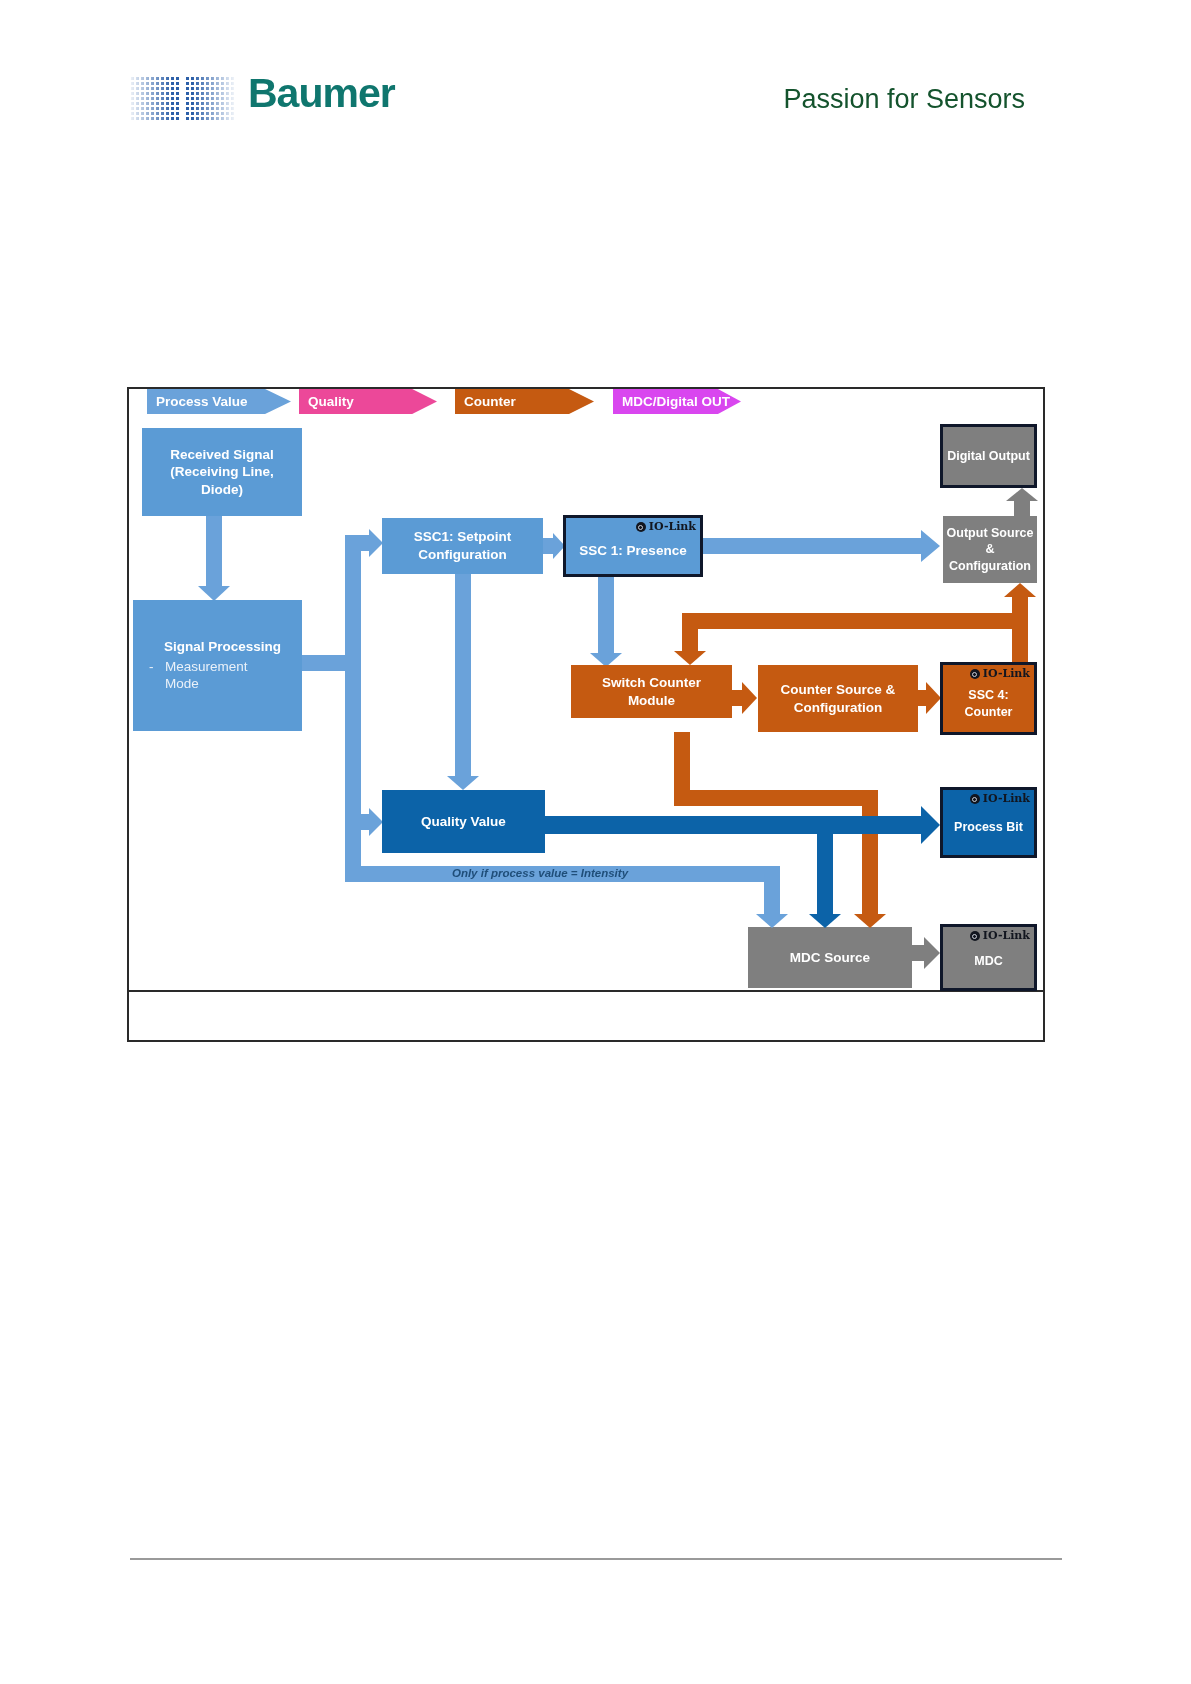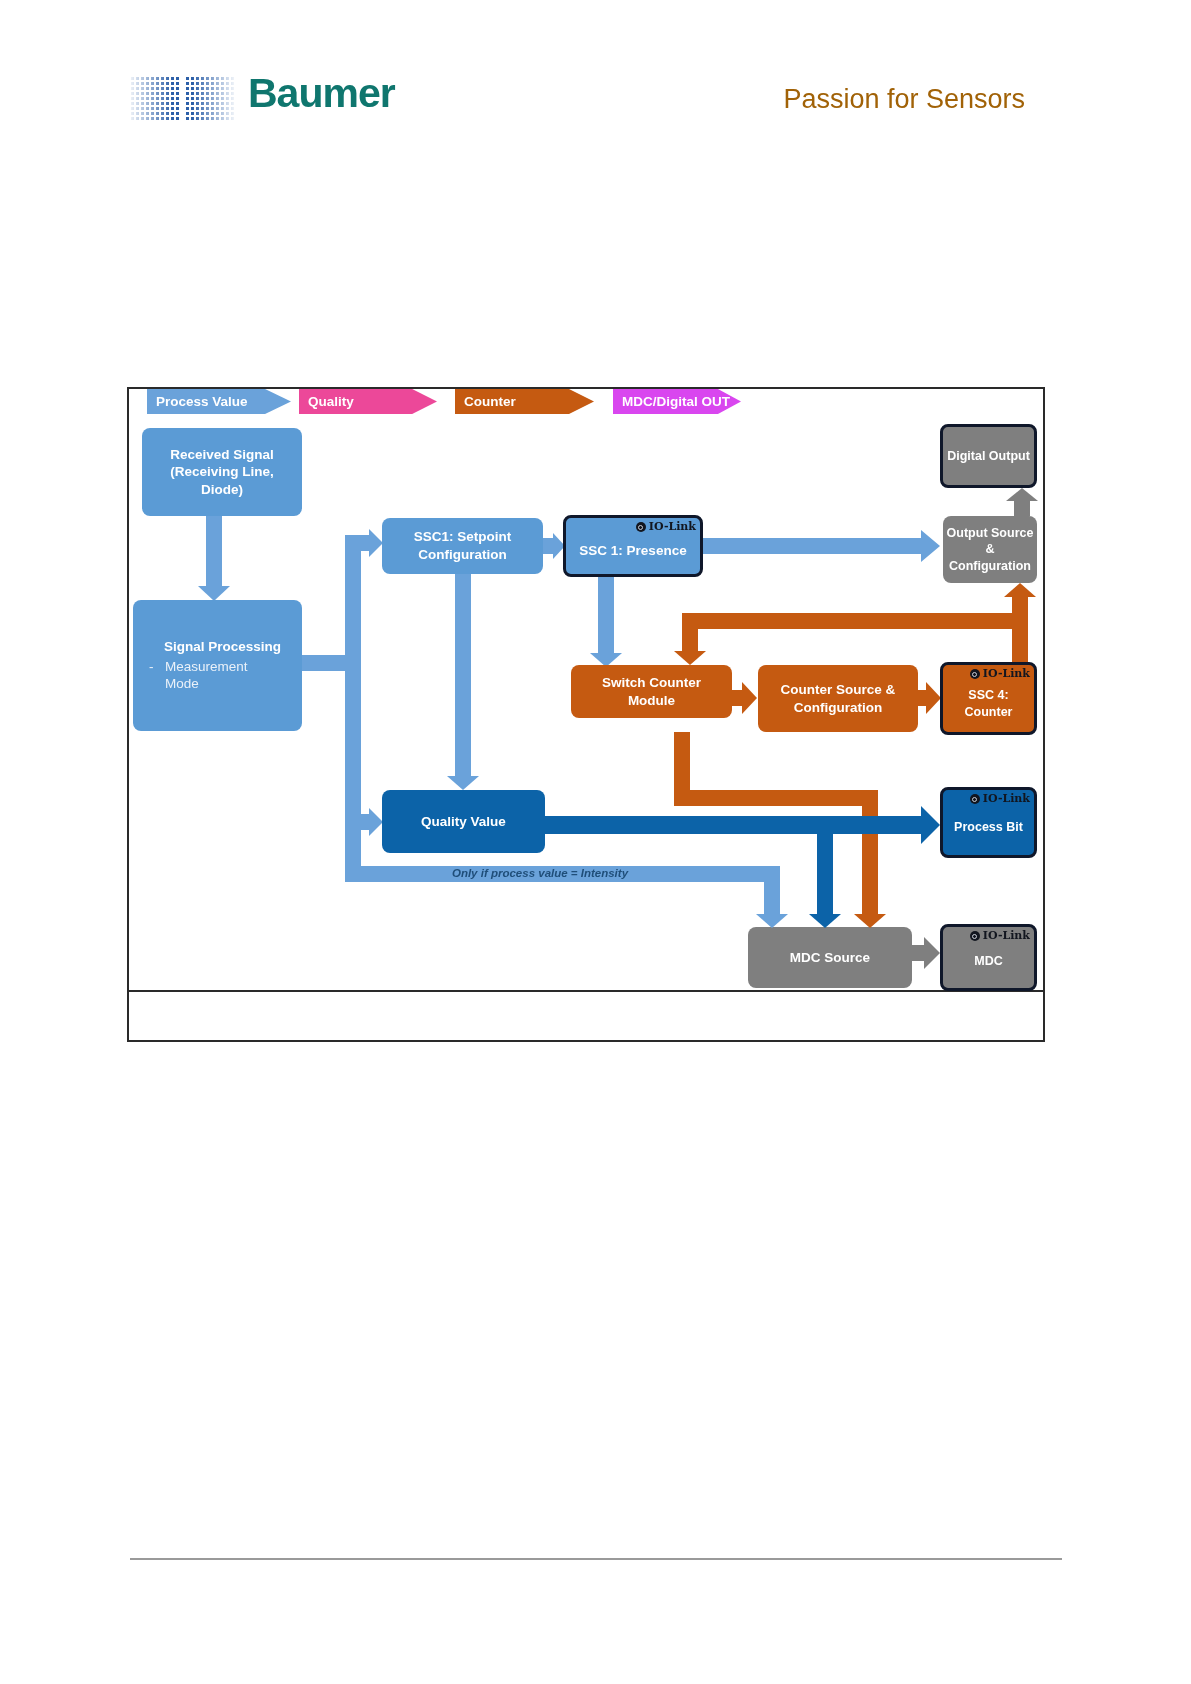--- a/index.html
+++ b/index.html
@@ -8,36 +8,36 @@
 
   
   .logo-dots{position:absolute;left:130px;top:76px;width:104px;height:46px;display:flex;gap:5px;}
   .dotblock{flex:1;position:relative;
     background-image:radial-gradient(circle,#2c5fa8 1.6px,rgba(0,0,0,0) 1.9px);
     background-size:5px 5px;}
   .dotblock.fade-l::after,.dotblock.fade-r::after{content:"";position:absolute;inset:0;}
   .dotblock.fade-l::after{background:linear-gradient(to right,rgba(255,255,255,.92),rgba(255,255,255,0) 85%);}
   .dotblock.fade-r::after{background:linear-gradient(to left,rgba(255,255,255,.92),rgba(255,255,255,0) 85%);}
   .brand{position:absolute;left:248px;top:70px;font-size:41px;font-weight:bold;color:#0f766e;letter-spacing:-1px;}
-  .tagline{position:absolute;left:650px;top:84px;width:375px;text-align:right;font-size:27px;color:#a16207;}
+  .tagline{position:absolute;left:650px;top:84px;width:375px;text-align:right;font-size:27px;color:#14532d;}
 
   
   .frame{position:absolute;left:127px;top:387px;width:914px;height:651px;border:2px solid #2a2a2a;}
   .frame-divider{position:absolute;left:127px;top:990px;width:918px;height:2px;background:#2a2a2a;}
   .footer-rule{position:absolute;left:130px;top:1558px;width:932px;height:2px;background:#9a9a9a;}
 
   
   .legend-arrow{position:absolute;top:389px;height:25px;color:#fff;font-size:13.5px;font-weight:bold;
     line-height:25px;padding-left:9px;box-sizing:border-box;
     clip-path:polygon(0 0,82% 0,82% 0%,100% 50%,82% 100%,0 100%);}
 
   
   .box{position:absolute;box-sizing:border-box;display:flex;flex-direction:column;
        align-items:center;justify-content:center;text-align:center;
-       color:#fff;font-weight:bold;font-size:13.5px;line-height:1.3;border-radius:8px;}
+       color:#fff;font-weight:bold;font-size:13.5px;line-height:1.3;}
   .lb{background:#5b9bd5;}
   .db{background:#0c63a8;}
   .or{background:#c55a11;}
   .gr{background:#7f7f7f;}
   .bordered{border:3px solid #0f172a;}
   .small-t{font-size:12.5px;}
   .badge{position:absolute;top:2px;right:4px;display:flex;align-items:center;gap:3px;
          font-family:"DejaVu Serif",serif;font-size:11px;font-weight:bold;color:#12161f;}
   .badge .circ{width:10px;height:10px;border-radius:50%;background:#12161f;position:relative;}
   .badge .circ::after{content:"";position:absolute;left:2.5px;top:2.5px;width:5px;height:5px;

